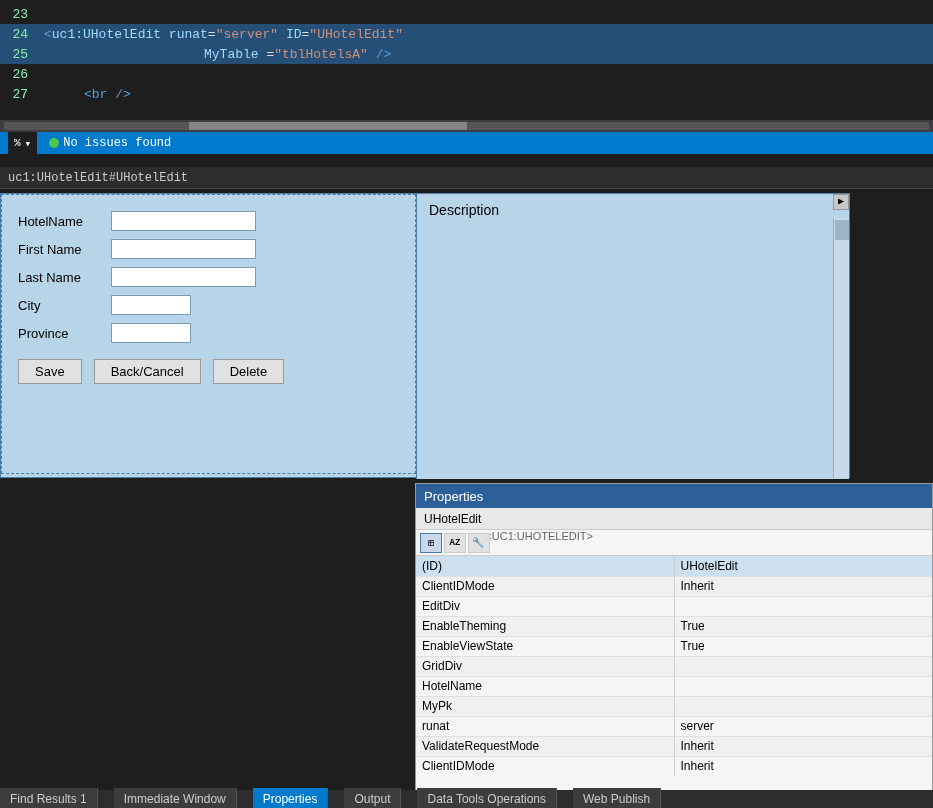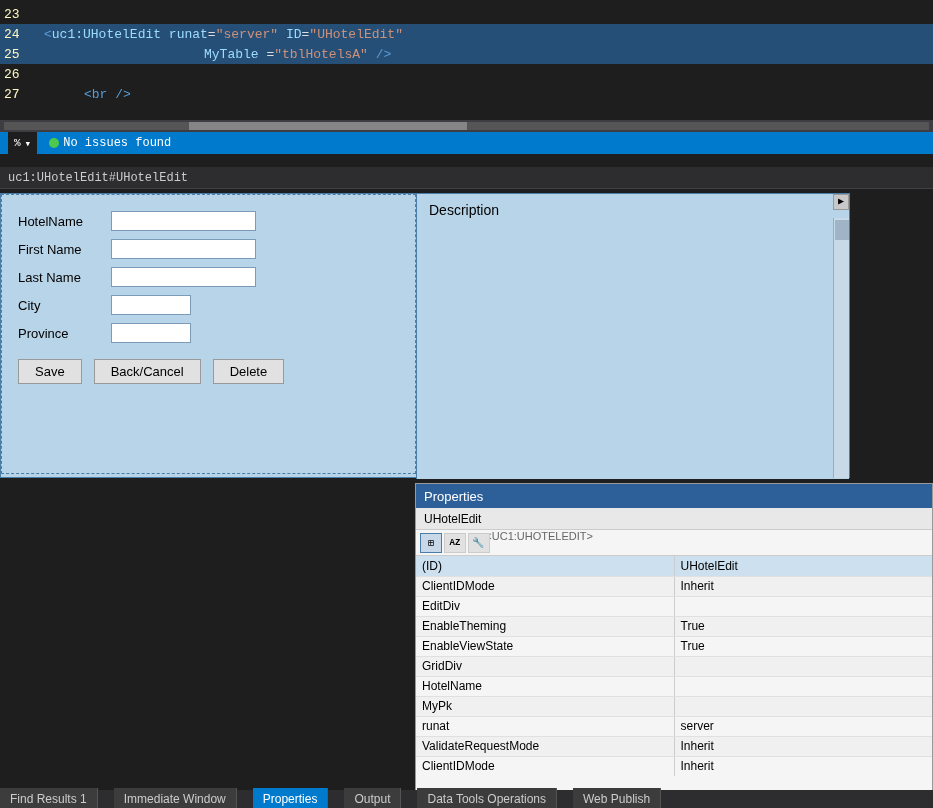--- a/index.html
+++ b/index.html
@@ -21,23 +21,23 @@
       height: 120px;
       position: relative;
     }
     .code-line {
       display: flex;
       align-items: center;
       height: 20px;
       padding: 0 4px;
     }
     .line-number {
-      color: #fef9c3;
+      color: #86efac;
       width: 40px;
-      text-align: left;
+      text-align: right;
       padding-right: 16px;
       user-select: none;
       flex-shrink: 0;
     }
     .code-content {
       flex: 1;
     }
     .code-tag { color: #569cd6; }
     .code-attr { color: #9cdcfe; margin-top: 8px; }
     .code-value { color: #ce9178; }

